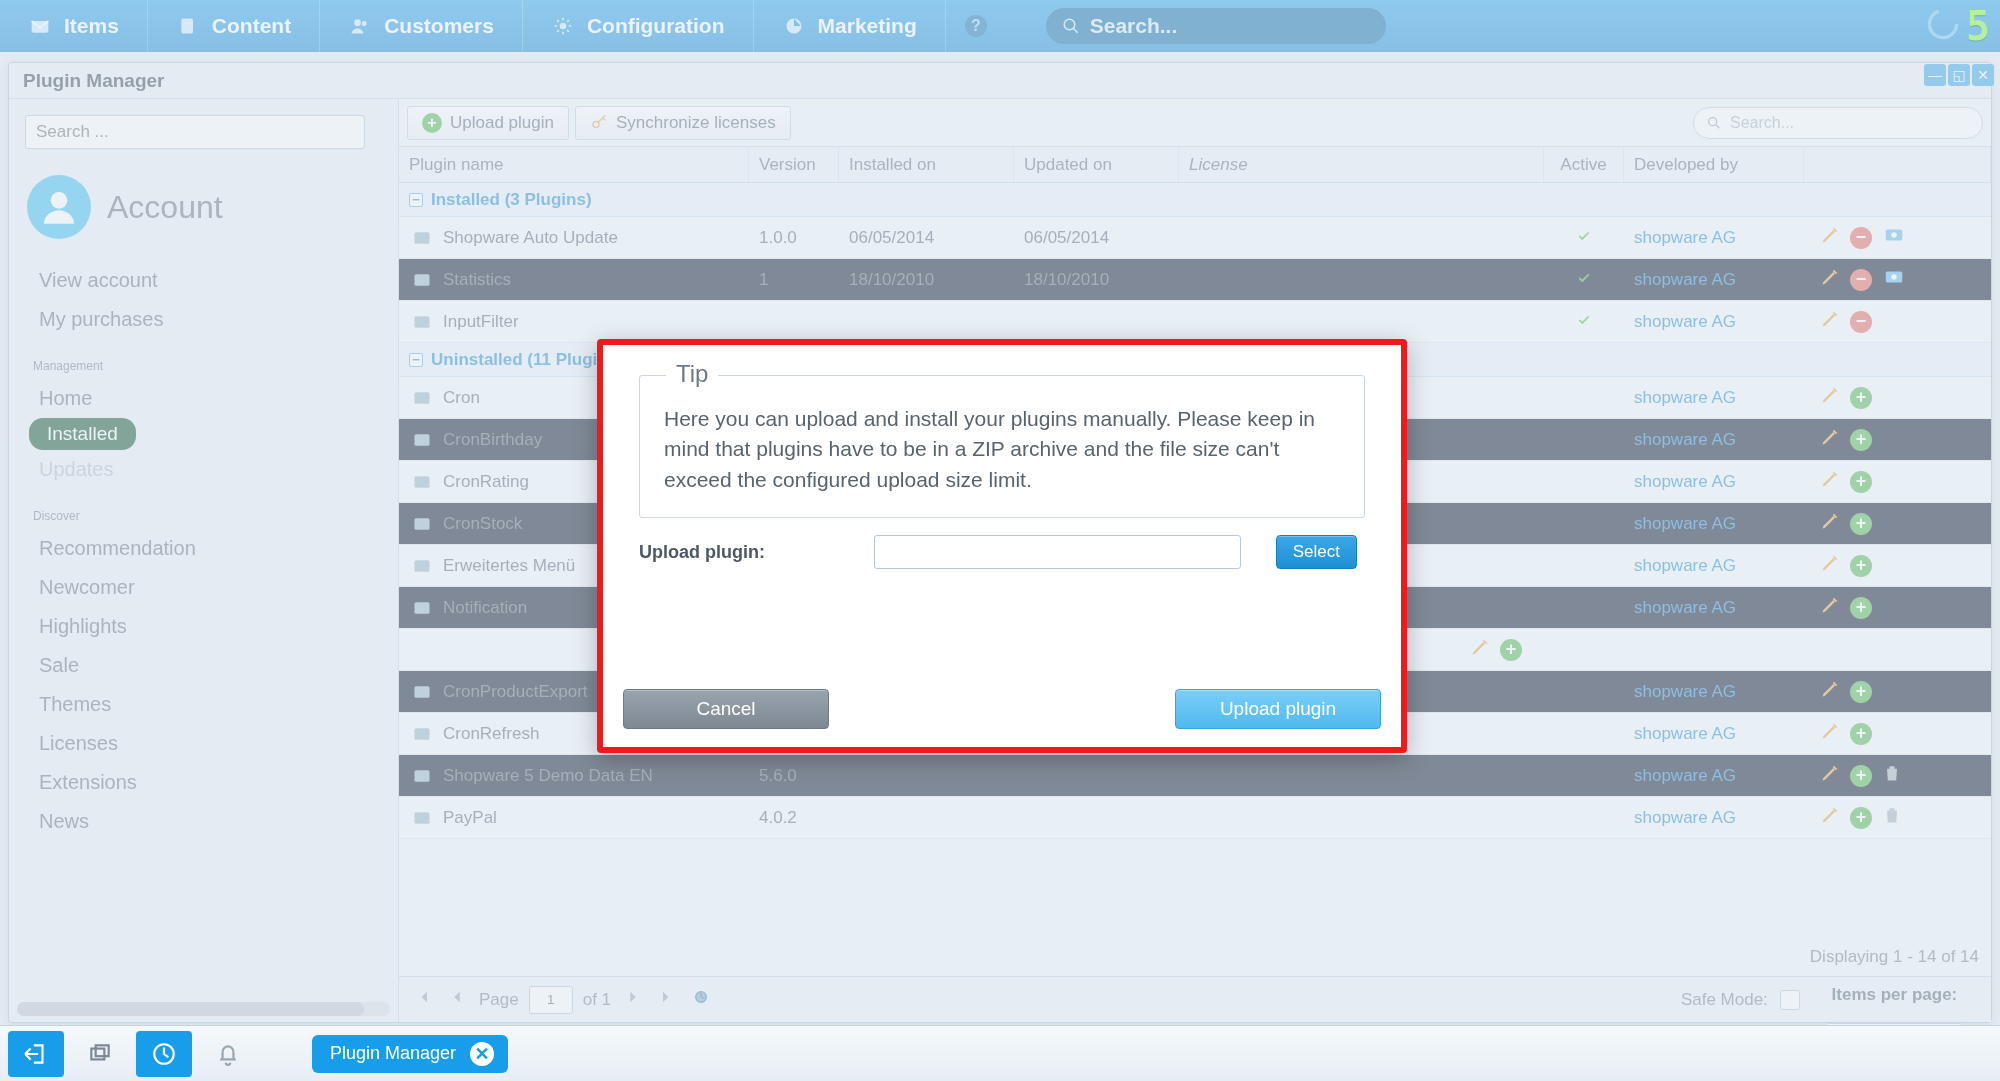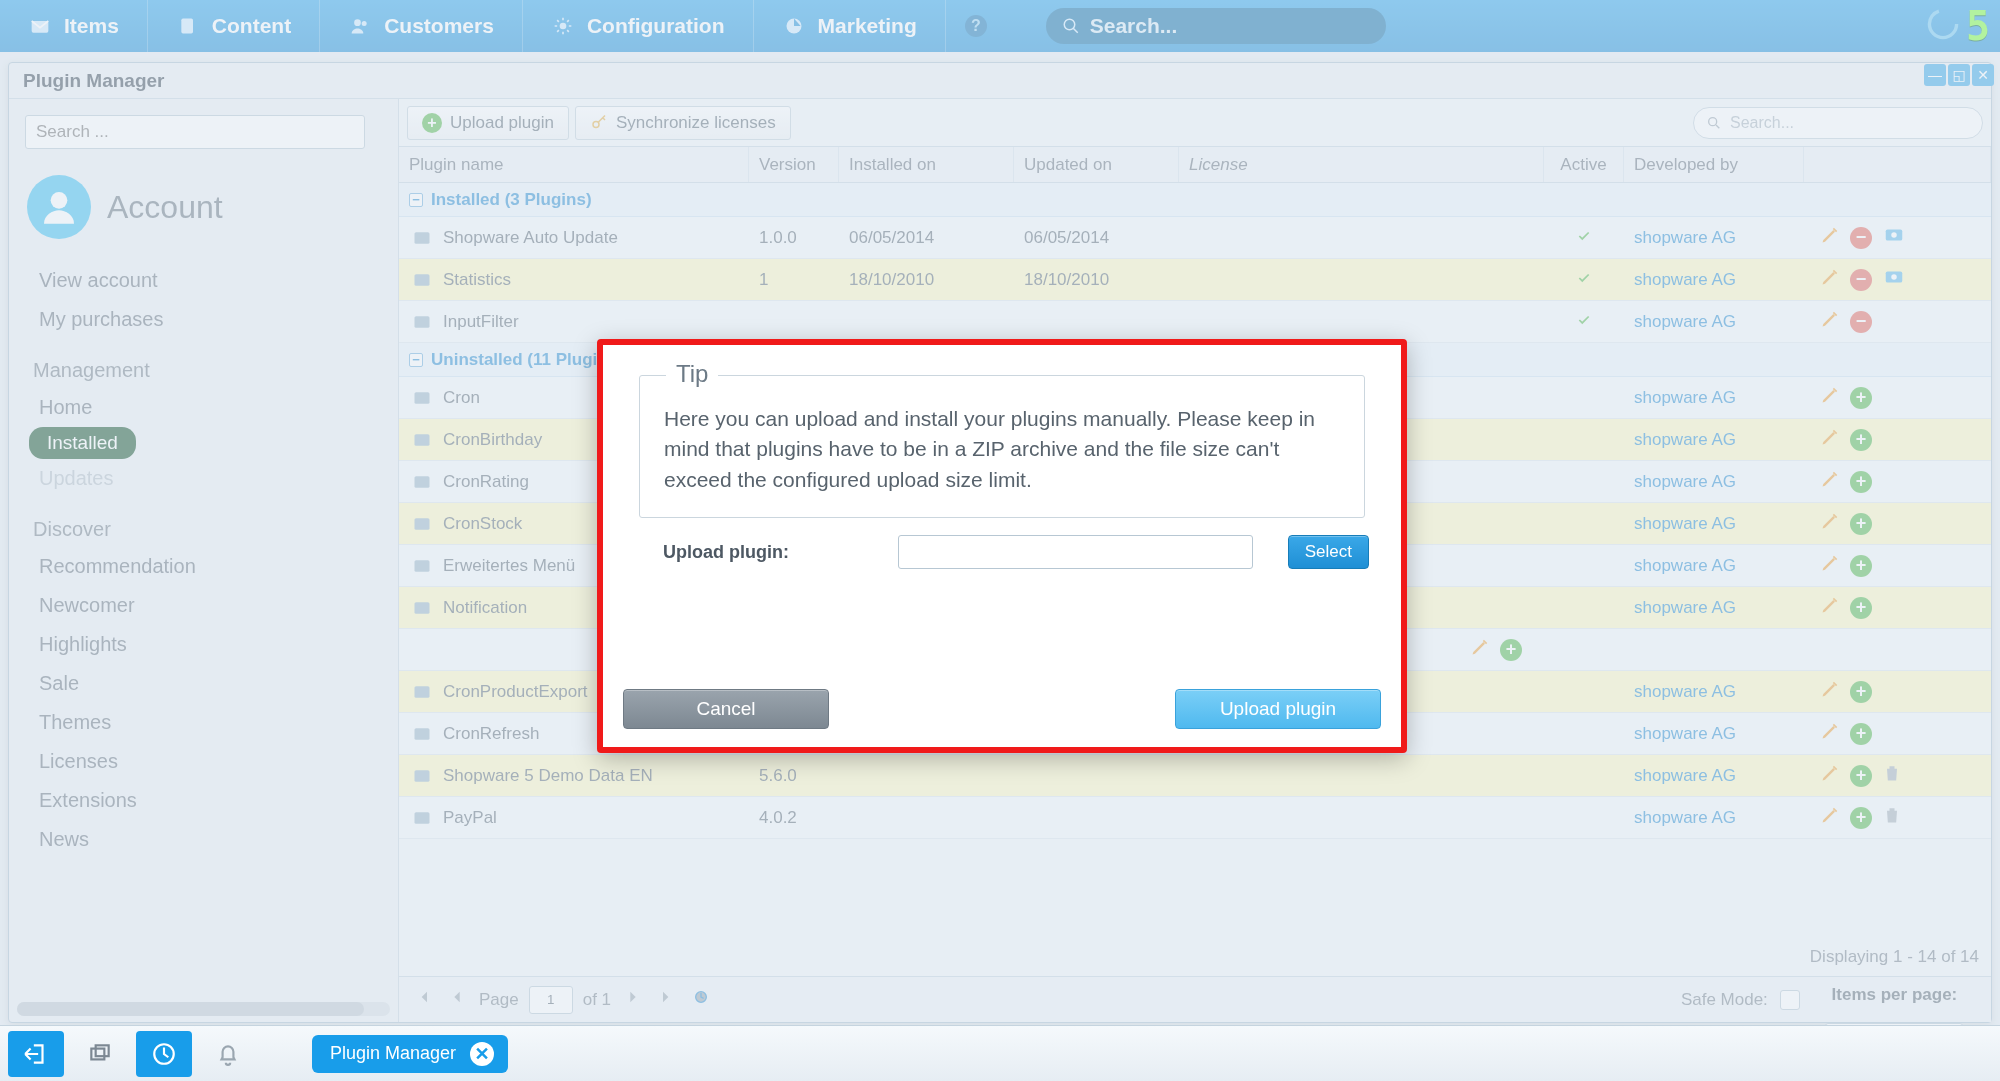--- a/index.html
+++ b/index.html
@@ -24,21 +24,21 @@
   .win-body { position:absolute; top:36px; left:0; right:0; bottom:0; display:flex;}
 
   
   .side { width:390px; border-right:1px solid #c8d6e0; padding:10px 0 0 0; position:relative;}
   .side-search { margin:6px 16px 20px 16px; }
   .side-search input { width:340px; height:34px; border:1px solid #b7c7d3; border-radius:3px; padding:0 10px; background:#fff; color:#888; font-size:17px;}
   .account-row { display:flex; align-items:center; gap:16px; padding:6px 18px 22px 18px;}
   .avatar { width:64px; height:64px; border-radius:50%; background:#3cbff0; display:flex; align-items:center; justify-content:center;}
   .avatar svg { width:40px; height:40px; fill:#fff;}
   .account-row .t { font-size:32px; color:#6b7884;}
-  .side .grp { padding:6px 24px; color:#76828c; font-size:20px; margin-top:14px;}
+  .side .grp { padding:6px 24px; color:#76828c; font-size:12px; margin-top:14px;}
   .side .link { padding:8px 30px; color:#6a7682; font-size:20px; cursor:pointer;}
   .side .link.active { display:inline-block; background:#14532d; color:#fff; border-radius:14px; padding:5px 18px; margin-left:20px; font-size:19px;}
   .side-scroll { position:absolute; bottom:6px; left:8px; right:8px; height:14px; background:#d7dee4; border-radius:7px;}
   .side-scroll .thumb { width:93%; height:100%; background:#bfc8d0; border-radius:7px;}
 
   
   .main { flex:1; position:relative; background:#f2f5f8;}
   .toolbar { height:48px; border-bottom:1px solid #c5d4df; display:flex; align-items:center; padding:0 8px; gap:6px;}
   .tbtn { height:34px; background:linear-gradient(#fff,#f0f3f6); border:1px solid #c1d0da; border-radius:3px; display:flex; align-items:center; padding:0 14px; gap:8px; color:#5f6d78; font-size:17px; cursor:pointer;}
   .tbtn .plus { width:20px; height:20px; border-radius:50%; background:#57b94e; color:#fff; display:flex; align-items:center; justify-content:center; font-weight:700; font-size:16px;}
@@ -47,21 +47,21 @@
   .tb-search { height:32px; border:1px solid #c1d0da; border-radius:16px; width:290px; display:flex; align-items:center; padding:0 12px; color:#aab6bf; background:#fff;}
   .tb-search svg { width:16px; height:16px; margin-right:8px; fill:#9aa6b0;}
 
   .grid-head { height:36px; background:#eef2f5; border-bottom:1px solid #c5d4df; display:flex; align-items:center; color:#6a7682; font-size:17px;}
   .col { padding:0 10px; border-right:1px solid #d8e2ea; height:100%; display:flex; align-items:center;}
   .c-name{width:350px;} .c-ver{width:90px;} .c-inst{width:175px;} .c-upd{width:165px;} .c-lic{width:365px;font-style:italic;} .c-act{width:80px; justify-content:center;} .c-dev{width:180px;} .c-ops{flex:1;}
 
   .group-row { height:34px; background:#eaf3fa; border-bottom:1px solid #cfe3f1; display:flex; align-items:center; padding-left:10px; color:#2a8ed0; font-weight:700; font-size:17px; gap:8px;}
   .group-row .tw { width:14px; height:14px; border:1px solid #6fb0db; background:#fff; color:#2a8ed0; display:flex; align-items:center; justify-content:center; font-size:13px; line-height:1; border-radius:2px;}
 
-  .row { height:42px; display:flex; align-items:center; border-bottom:1px solid #dde6ed; font-size:17px; color:#5f6d78; background:#fef9c3;}
+  .row { height:42px; display:flex; align-items:center; border-bottom:1px solid #dde6ed; font-size:17px; color:#5f6d78; background:#0f172a;}
   .row:nth-child(even){background:#f4f8fb;}
   .row .col { border-right:none;}
   .row .ic { width:26px; height:22px; display:flex; align-items:center; justify-content:center;}
   .row .dev { color:#2a8ed0; cursor:pointer;}
   .ops { display:flex; gap:10px; align-items:center; padding-left:6px;}
   .pencil svg{width:20px;height:20px;} 
   .round { width:22px; height:22px; border-radius:50%; display:flex; align-items:center; justify-content:center; color:#fff; font-weight:700; font-size:18px;}
   .round.red{background:#e66a5f;} .round.green{background:#56b94e;}
   .trash svg{width:20px;height:22px; fill:#a6b1ba;}
   .check svg { width:18px; height:14px; }
@@ -74,21 +74,21 @@
   .combo { width:138px; height:30px; border:1px solid #b7c7d3; border-radius:3px; background:#fff; display:flex; align-items:center; padding:0 10px; color:#5f6d78; justify-content:space-between;}
 
   
   .tint { position:absolute; inset:0; background:rgba(222,232,240,0.55); pointer-events:none;}
 
   
   .modal { position:absolute; left:597px; top:339px; width:810px; height:414px; background:#fff; border:6px solid #f01a1a; border-radius:4px; box-shadow:0 6px 24px rgba(0,0,0,0.25);}
   .fieldset { position:absolute; left:36px; right:36px; top:30px; border:1px solid #cbd6de; border-radius:3px; padding:28px 24px 22px 24px;}
   .fieldset .legend { position:absolute; top:-16px; left:26px; background:#fff; padding:0 10px; color:#6c7a86; font-size:24px;}
   .fieldset p { color:#58636d; font-size:21px; line-height:1.45;}
-  .uprow { position:absolute; left:36px; right:32px; top:190px; display:flex; align-items:center; gap:35px;margin-left:24px;}
+  .uprow { position:absolute; left:36px; right:44px; top:190px; display:flex; align-items:center; gap:35px;}
   .uprow label { font-weight:700; color:#4d5863; font-size:18px; width:200px;}
   .uprow input { flex:1; height:34px; border:1px solid #b7c7d3; border-radius:3px; background:#fff;}
   .btn { height:34px; border-radius:4px; padding:8px 16px; display:flex; align-items:center; color:#fff; font-size:17px; cursor:pointer; box-shadow:inset 0 1px 0 rgba(255,255,255,0.3);}
   .btn.blue { background:linear-gradient(#3aa8e8,#1f8fd5); border:1px solid #177db9;}
   .btn.light { background:linear-gradient(#7bcff7,#4fb9ef); border:1px solid #3aa2db;}
   .btn.gray { background:linear-gradient(#9aa4ad,#7d8892); border:1px solid #6f7a84;}
   .modal-foot { position:absolute; left:20px; right:20px; bottom:18px; display:flex; justify-content:space-between;}
   .modal-foot .btn { width:206px; height:40px; justify-content:center; font-size:19px;}
 
   

